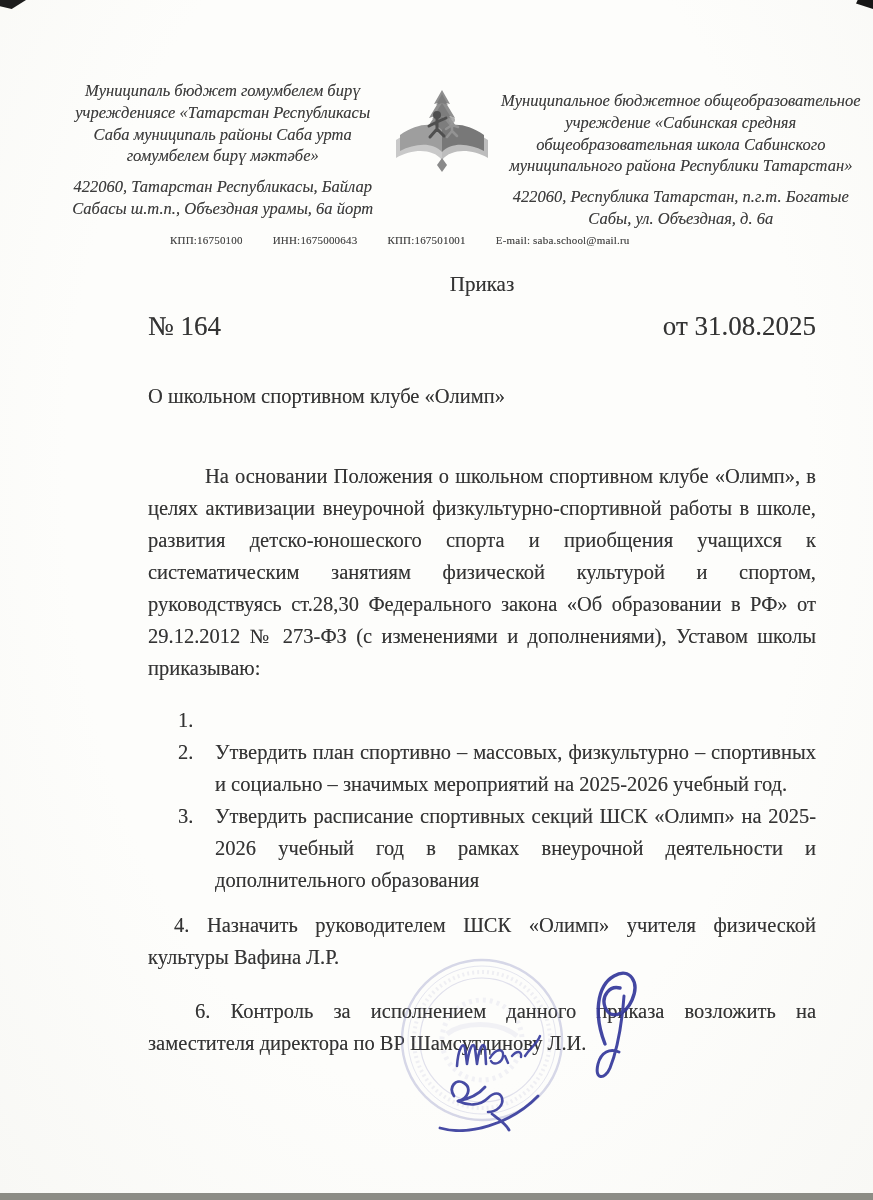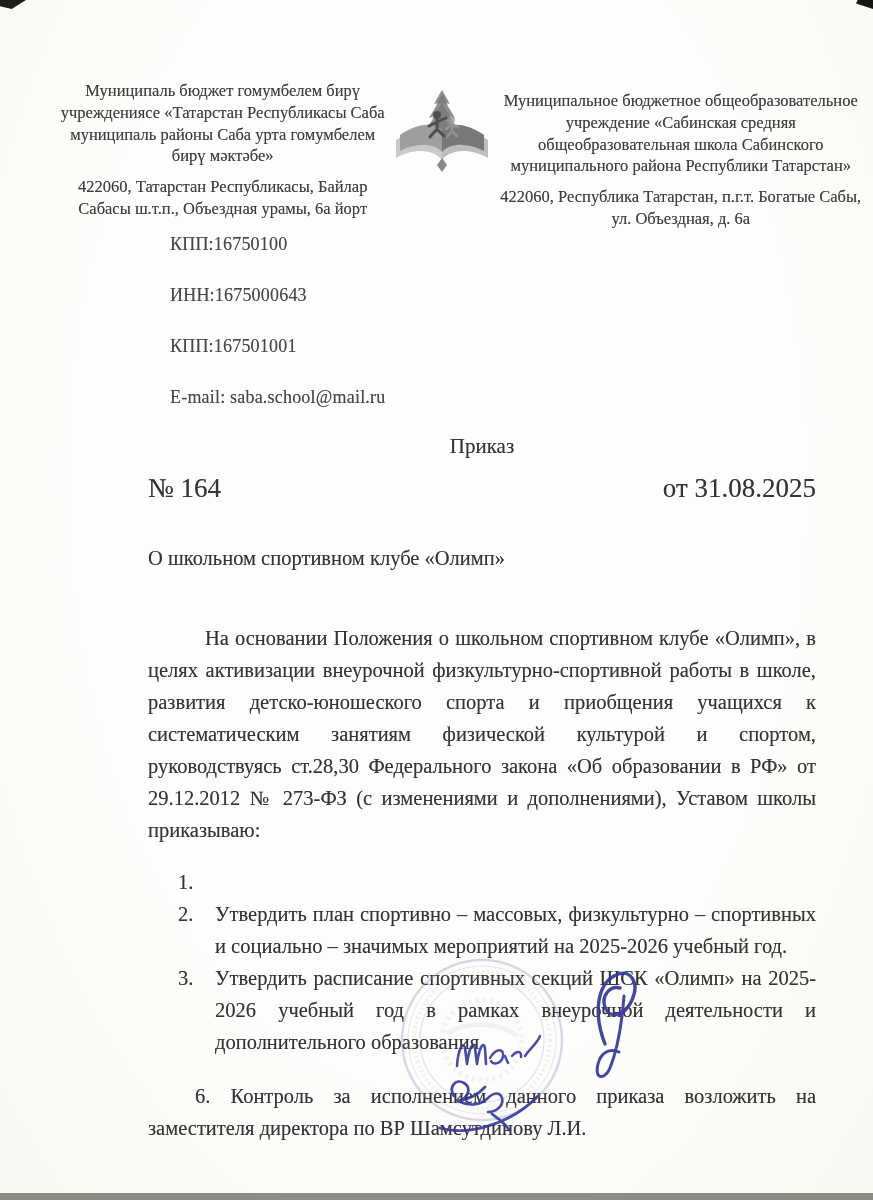--- a/index.html
+++ b/index.html
@@ -15,29 +15,29 @@
   .scan-text{ text-shadow:0 0 0.6px rgba(80,80,80,.55); }
 
   
   .corner-mark-tl{position:absolute;left:0;top:0;width:26px;height:9px;background:#1d1d1d;
     clip-path:polygon(0 0,100% 0,45% 100%,0 70%);}
   .corner-mark-tr{position:absolute;right:0;top:0;width:17px;height:9px;background:#161616;
     clip-path:polygon(10% 0,100% 0,100% 100%,0 40%);}
   .bottom-scan-bar{position:absolute;left:0;bottom:0;width:100%;height:7px;background:#807f79;opacity:.9;}
 
   
-  .header{display:flex;align-items:flex-start;padding:80px 8px 0 58px;}
+  .header{display:flex;align-items:flex-start;padding:80px 8px 0 58px;font-style:italic;}
   .hcol{text-align:center;font-size:16.5px;line-height:21.8px;color:#3d3d3d;}
   .hcol.left{width:338px;}
   .hcol.right{width:378px;margin-top:10px;}
   .org-name{margin:0;}
   .org-address{margin:9px 0 0 0;}
   .logo-wrap{width:112px;display:flex;justify-content:center;padding-top:8px;}
 
-  .requisites{display:flex;gap:30px;margin:4px 0 0 170px;font-size:18px;color:#474747;letter-spacing:.2px;flex-direction:column;}
+  .requisites{display:flex;gap:30px;margin:4px 0 0 170px;font-size:11px;color:#474747;letter-spacing:.2px;}
 
   
   .doc-body{margin:0 57px 0 148px;font-size:20.5px;line-height:32px;color:#343434;}
   .doc-type{text-align:center;font-size:21px;margin-top:22px;}
   .num-date{display:flex;justify-content:space-between;font-size:27px;margin-top:10px;}
   .subject{margin-top:38px;font-family:Liberation Serif, serif;}
   .intro{margin-top:48px;text-indent:57px;text-align:justify;}
   .ol{margin-top:11px;}
   .ol-item{display:flex;}
   .ol-num{width:37px;margin-left:30px;flex:0 0 auto;}
@@ -121,20 +121,21 @@
       <div class="ol-item">
         <span class="ol-num">2.</span>
         <span class="ol-text">Утвердить план спортивно – массовых, физкультурно – спортивных и социально – значимых мероприятий на 2025-2026 учебный год.</span>
       </div>
       <div class="ol-item">
         <span class="ol-num">3.</span>
         <span class="ol-text">Утвердить расписание спортивных секций ШСК «Олимп» на 2025-2026 учебный год в рамках внеурочной деятельности и дополнительного образования</span>
       </div>
     </div>
 
+    <p class="para indent-sm">4. Назначить руководителем ШСК «Олимп» учителя физической культуры Вафина Л.Р.</p>
     <p class="para p6 indent-md">6. Контроль за исполнением данного приказа возложить на заместителя директора по ВР Шамсутдинову Л.И.</p>
 
   </div>
 
   <div class="overlay">
     <svg width="300" height="240" viewBox="0 0 300 240">
 
       <g fill="none" stroke="#8a8dc0">
         <circle cx="110" cy="96" r="80" stroke-width="2.4" opacity=".34"></circle>
         <circle cx="110" cy="96" r="74" stroke-width="1" opacity=".22"></circle>

